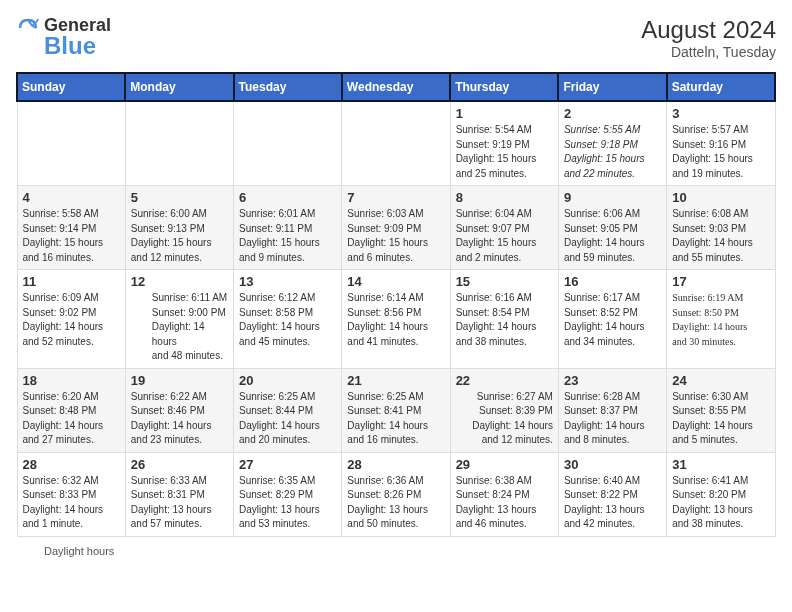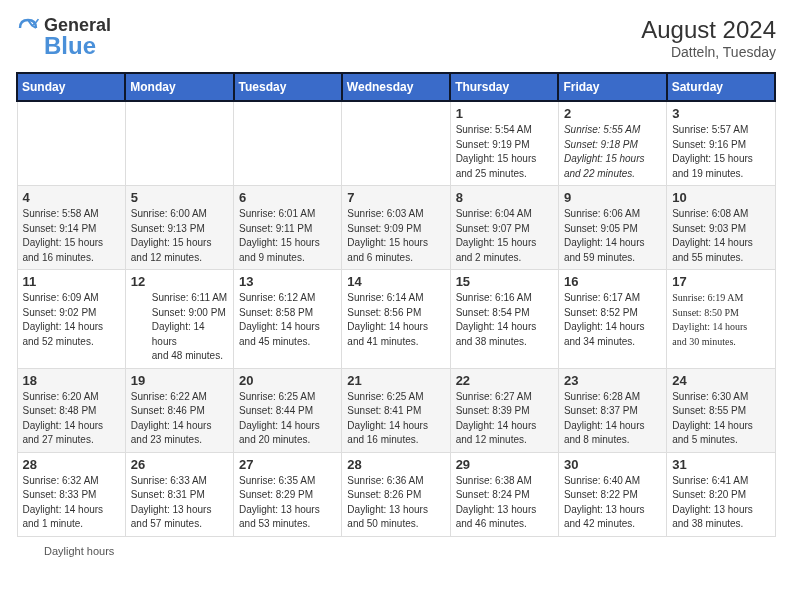--- a/index.html
+++ b/index.html
@@ -283,21 +283,21 @@
         </td>
         <td>
           <span class="day-number">21</span>
           <div class="day-info" style="white-space: pre-line;">Sunrise: 6:25 AM
 Sunset: 8:41 PM
 Daylight: 14 hours
 and 16 minutes.</div>
         </td>
         <td>
           <span class="day-number">22</span>
-          <div class="day-info" style="white-space: pre-line;">Sunrise: 6:27 AM
+          <div class="day-info" style="white-space: pre-line; text-align: right;">Sunrise: 6:27 AM
 Sunset: 8:39 PM
 Daylight: 14 hours
 and 12 minutes.</div>
         </td>
         <td>
           <span class="day-number">23</span>
           <div class="day-info" style="white-space: pre-line;">Sunrise: 6:28 AM
 Sunset: 8:37 PM
 Daylight: 14 hours
 and 8 minutes.</div>

